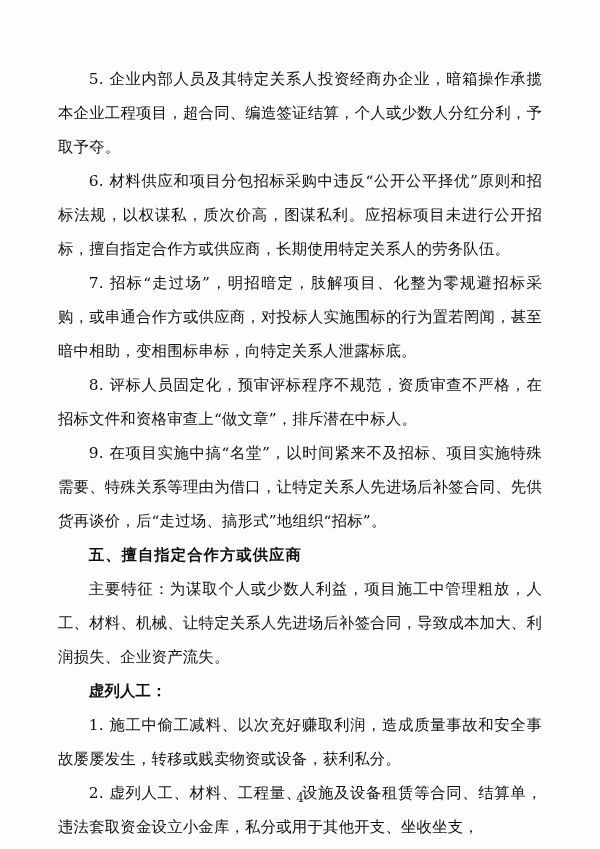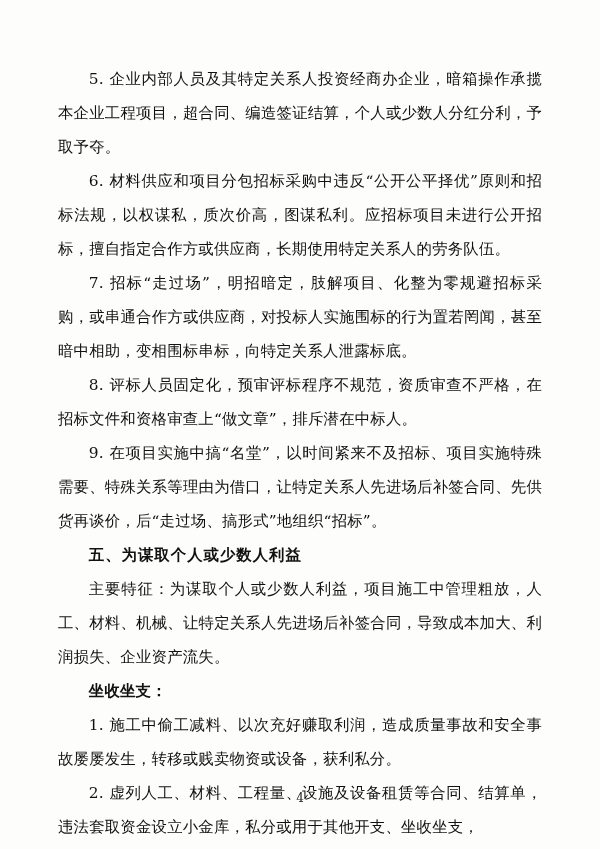--- a/index.html
+++ b/index.html
@@ -59,20 +59,20 @@
 </head>
 <body>
 
 <div class="page">
   <div class="doc-body">
     <p class="para">5. 企业内部人员及其特定关系人投资经商办企业，暗箱操作承揽本企业工程项目，超合同、编造签证结算，个人或少数人分红分利，予取予夺。</p>
     <p class="para">6. 材料供应和项目分包招标采购中违反“公开公平择优”原则和招标法规，以权谋私，质次价高，图谋私利。应招标项目未进行公开招标，擅自指定合作方或供应商，长期使用特定关系人的劳务队伍。</p>
     <p class="para">7. 招标“走过场”，明招暗定，肢解项目、化整为零规避招标采购，或串通合作方或供应商，对投标人实施围标的行为置若罔闻，甚至暗中相助，变相围标串标，向特定关系人泄露标底。</p>
     <p class="para">8. 评标人员固定化，预审评标程序不规范，资质审查不严格，在招标文件和资格审查上“做文章”，排斥潜在中标人。</p>
     <p class="para">9. 在项目实施中搞“名堂”，以时间紧来不及招标、项目实施特殊需要、特殊关系等理由为借口，让特定关系人先进场后补签合同、先供货再谈价，后“走过场、搞形式”地组织“招标”。</p>
-    <p class="heading">五、为谋取个人或少数人利益</p>
+    <p class="heading">五、擅自指定合作方或供应商</p>
     <p class="para">主要特征：为谋取个人或少数人利益，项目施工中管理粗放，人工、材料、机械、让特定关系人先进场后补签合同，导致成本加大、利润损失、企业资产流失。</p>
-    <p class="subhead">坐收坐支：</p>
+    <p class="subhead">虚列人工：</p>
     <p class="para">1. 施工中偷工减料、以次充好赚取利润，造成质量事故和安全事故屡屡发生，转移或贱卖物资或设备，获利私分。</p>
     <p class="para">2. 虚列人工、材料、工程量、设施及设备租赁等合同、结算单，违法套取资金设立小金库，私分或用于其他开支、坐收坐支，</p>
   </div>
   <div class="page-number">4</div>
 </div>
 
 </body></html>

